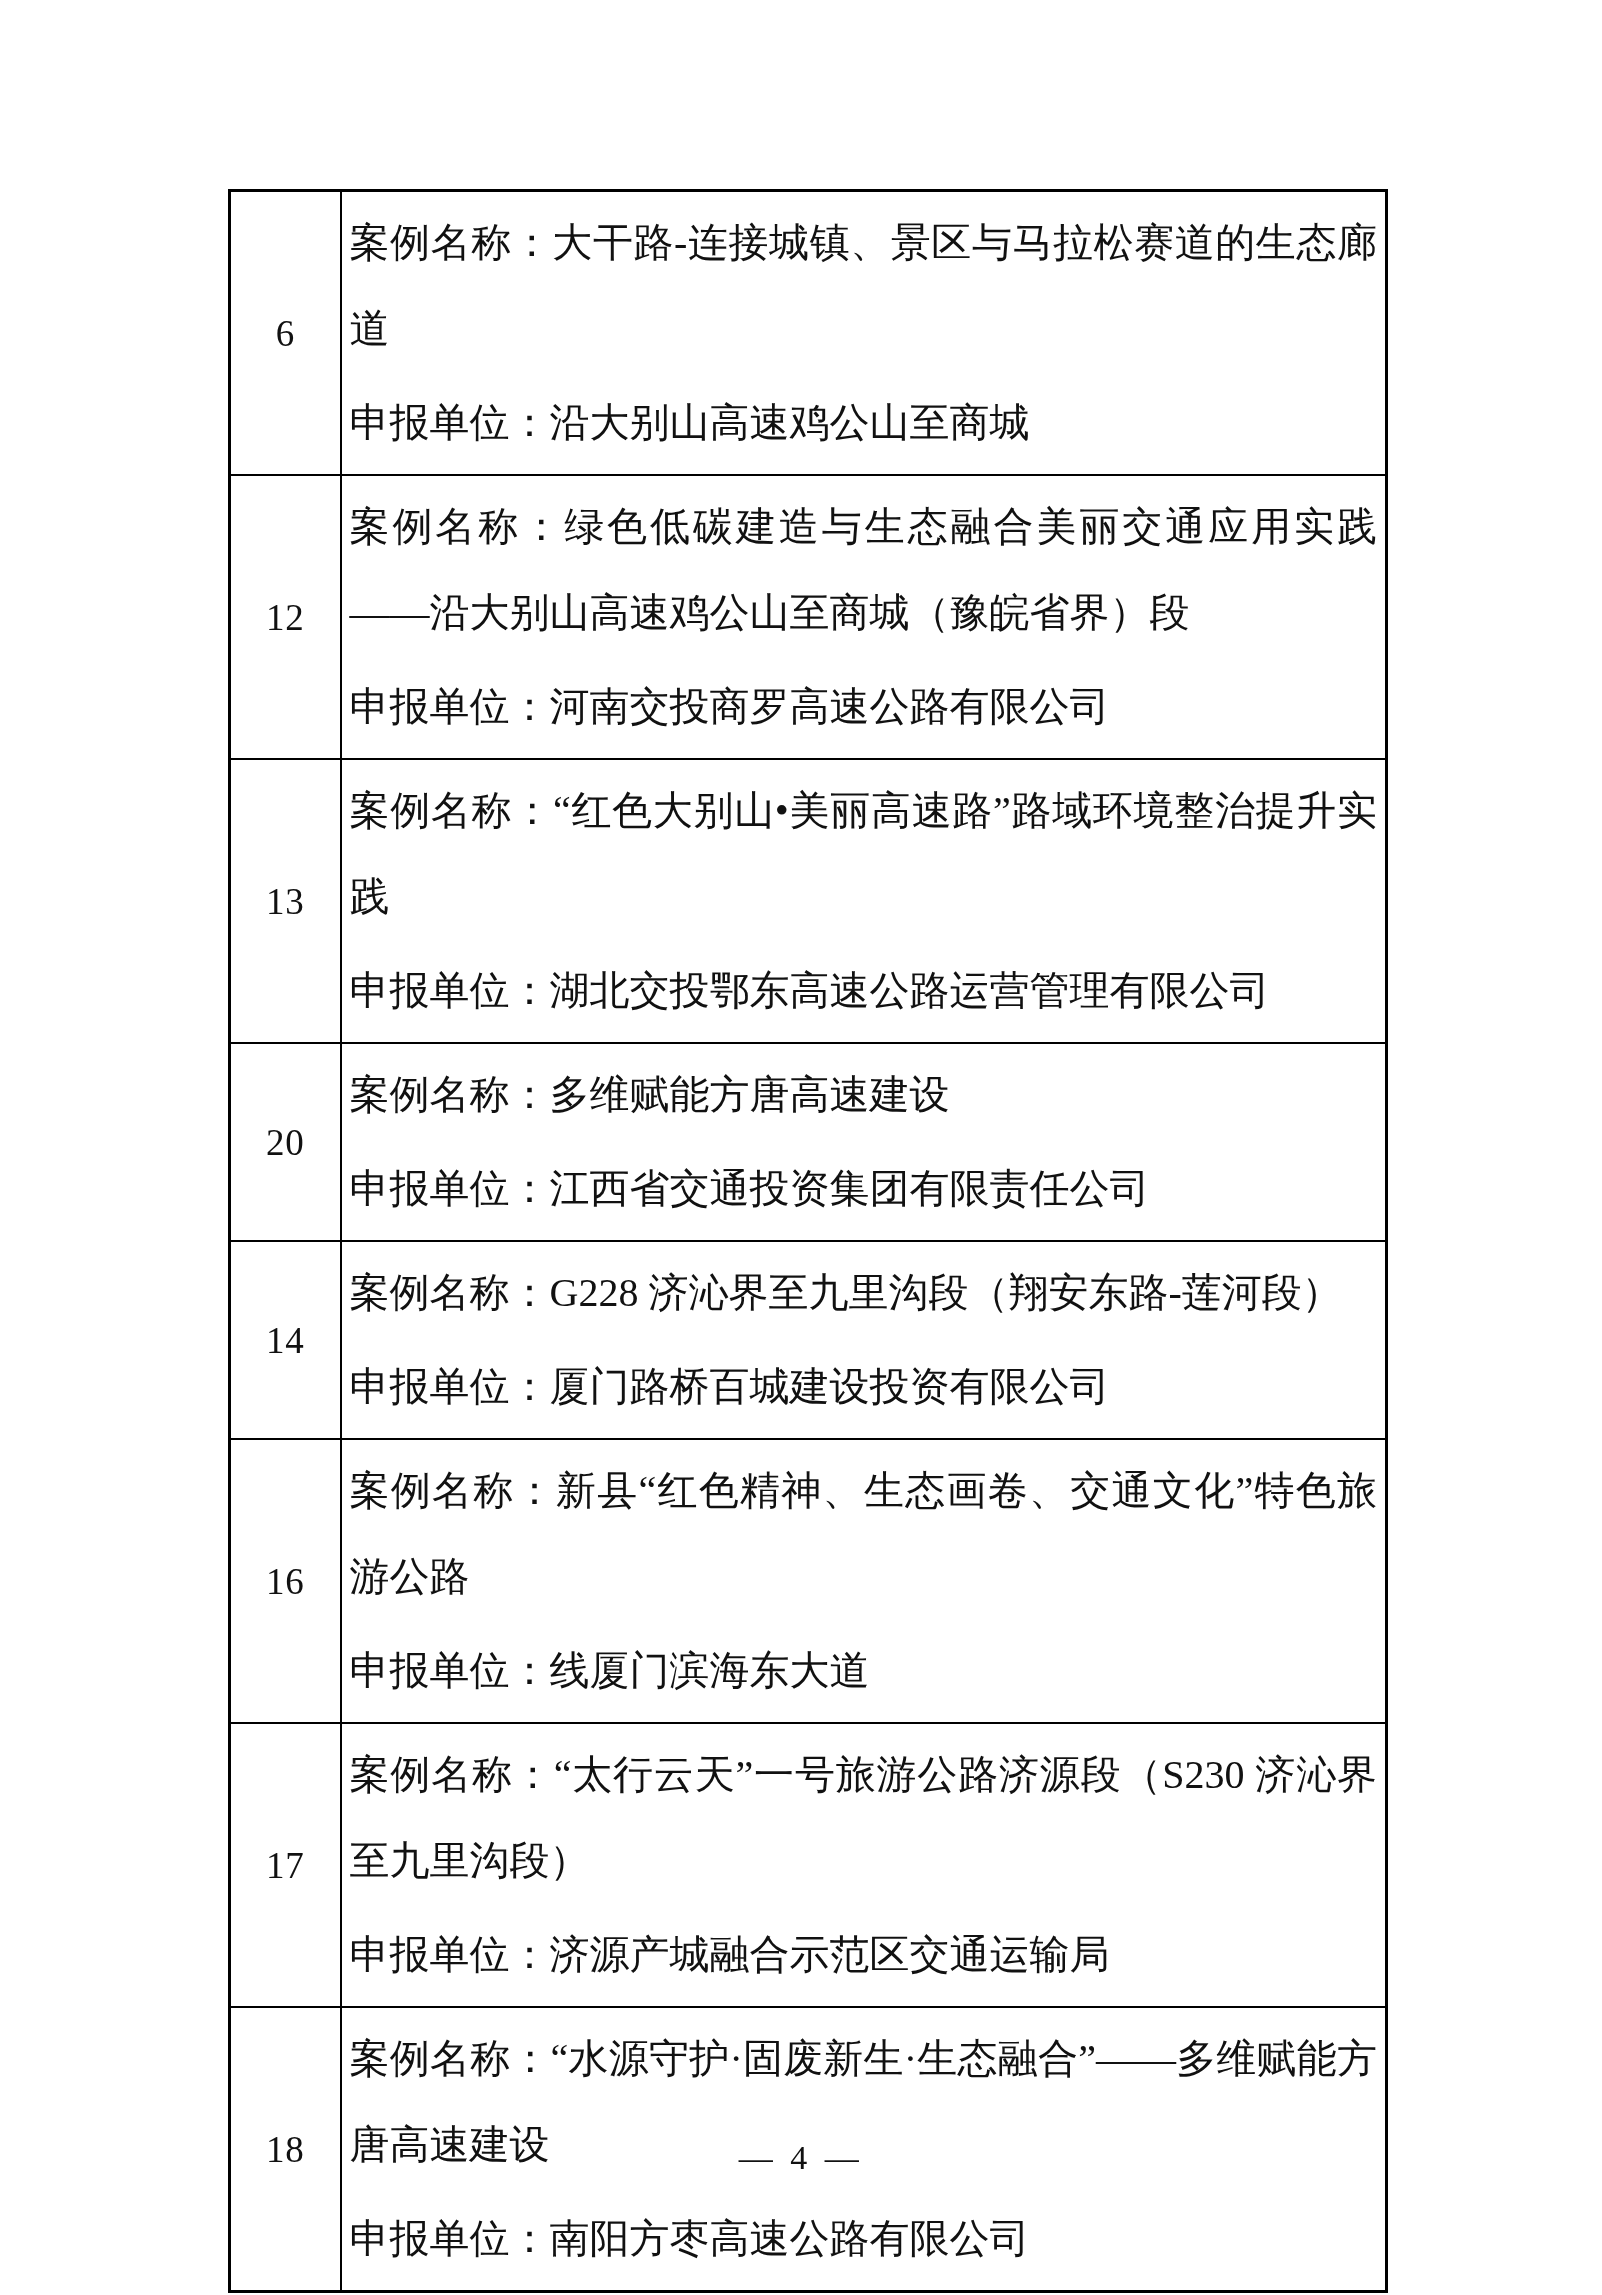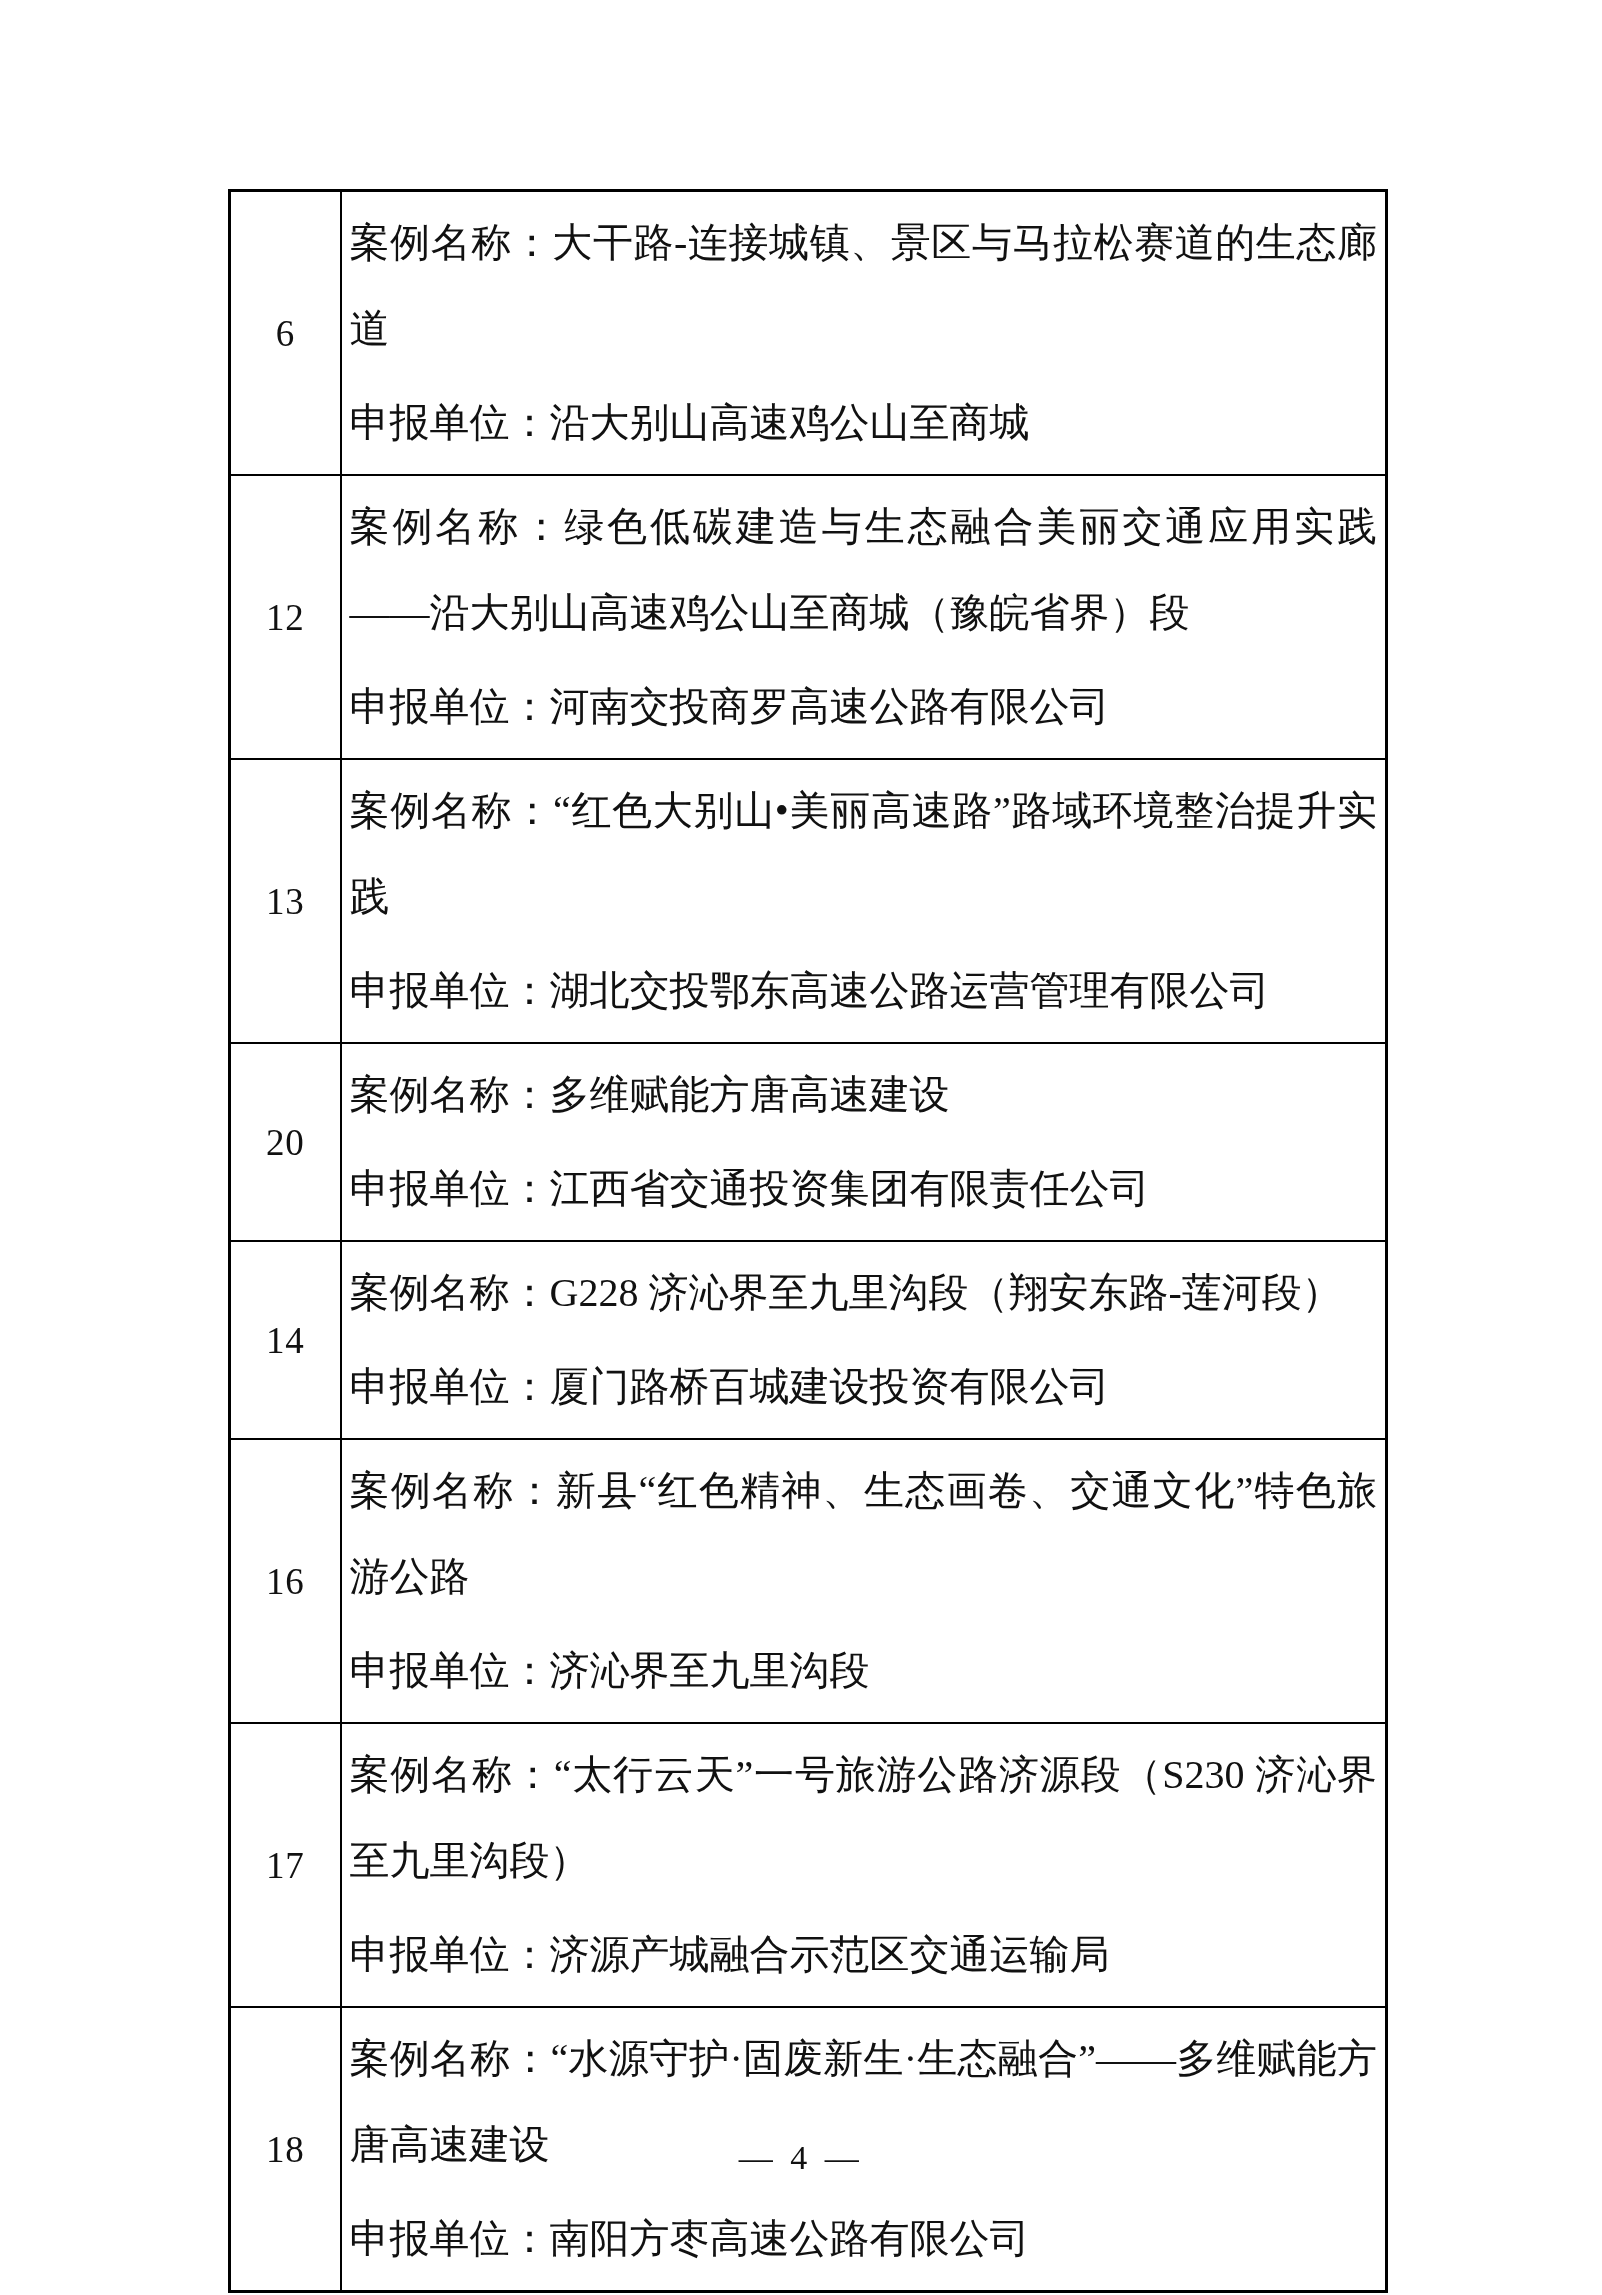--- a/index.html
+++ b/index.html
@@ -110,21 +110,21 @@
         <td class="content">
           <p><span>案例名称：</span><span>G228 济沁界至九里沟段（翔安东路-莲河段）</span></p>
           <p><span>申报单位：</span><span>厦门路桥百城建设投资有限公司</span></p>
         </td>
       </tr>
 
       <tr class="h3">
         <td class="num">16</td>
         <td class="content">
           <p><span>案例名称：</span><span>新县“红色精神、生态画卷、交通文化”特色旅游公路</span></p>
-          <p><span>申报单位：</span><span>济沁界至九里沟段</span></p>
+          <p><span>申报单位：</span><span>线厦门滨海东大道</span></p>
         </td>
       </tr>
 
       <tr class="h3">
         <td class="num">17</td>
         <td class="content">
           <p><span>案例名称：</span><span>“太行云天”一号旅游公路济源段（S230 济沁界至九里沟段）</span></p>
           <p><span>申报单位：</span><span>济源产城融合示范区交通运输局</span></p>
         </td>
       </tr>

